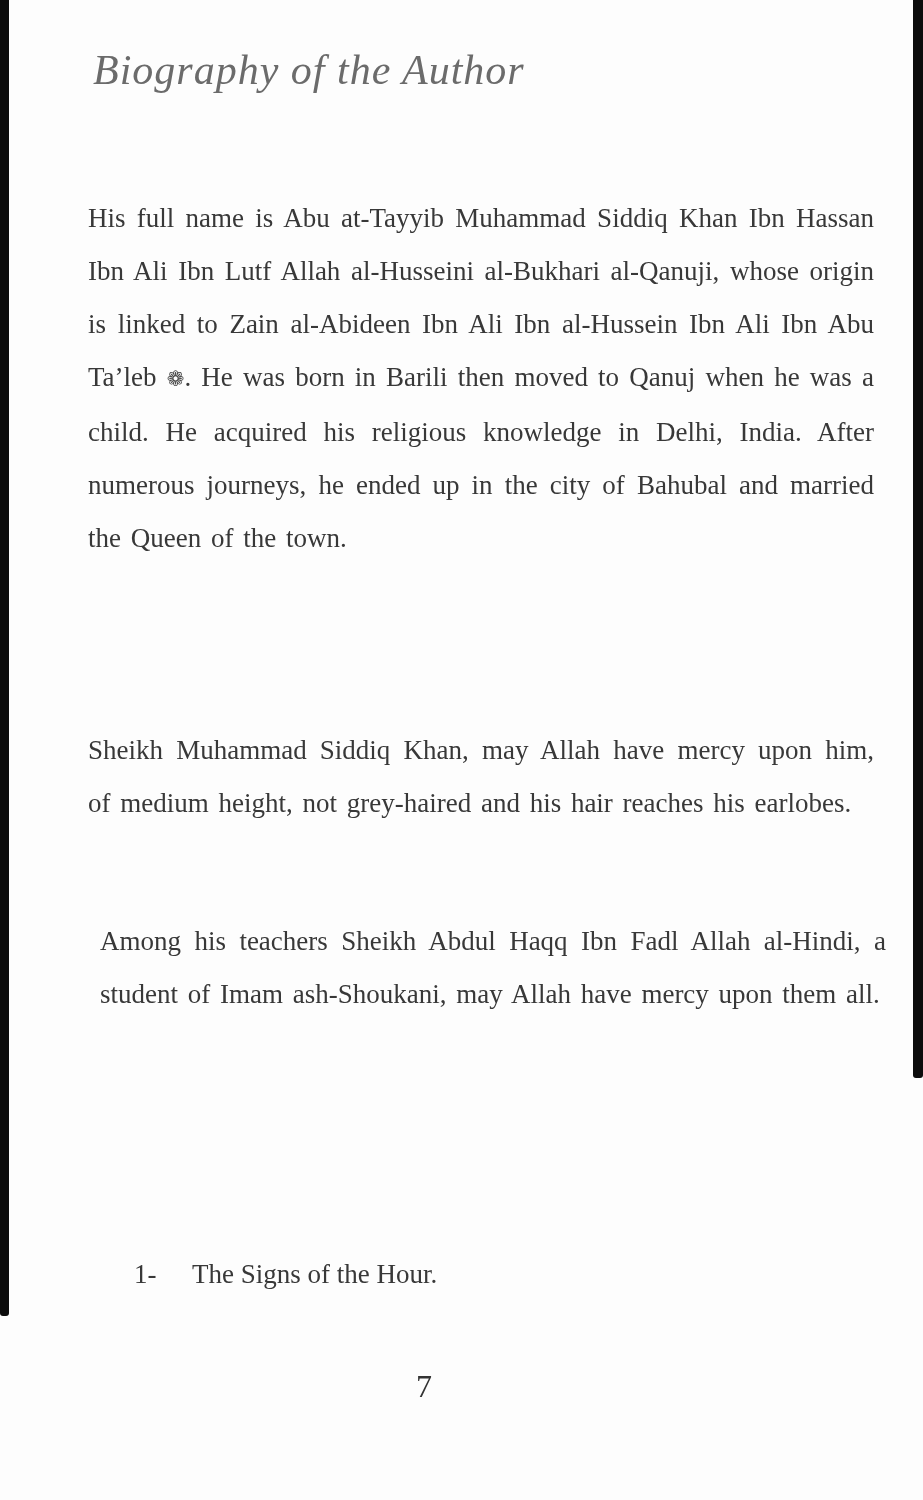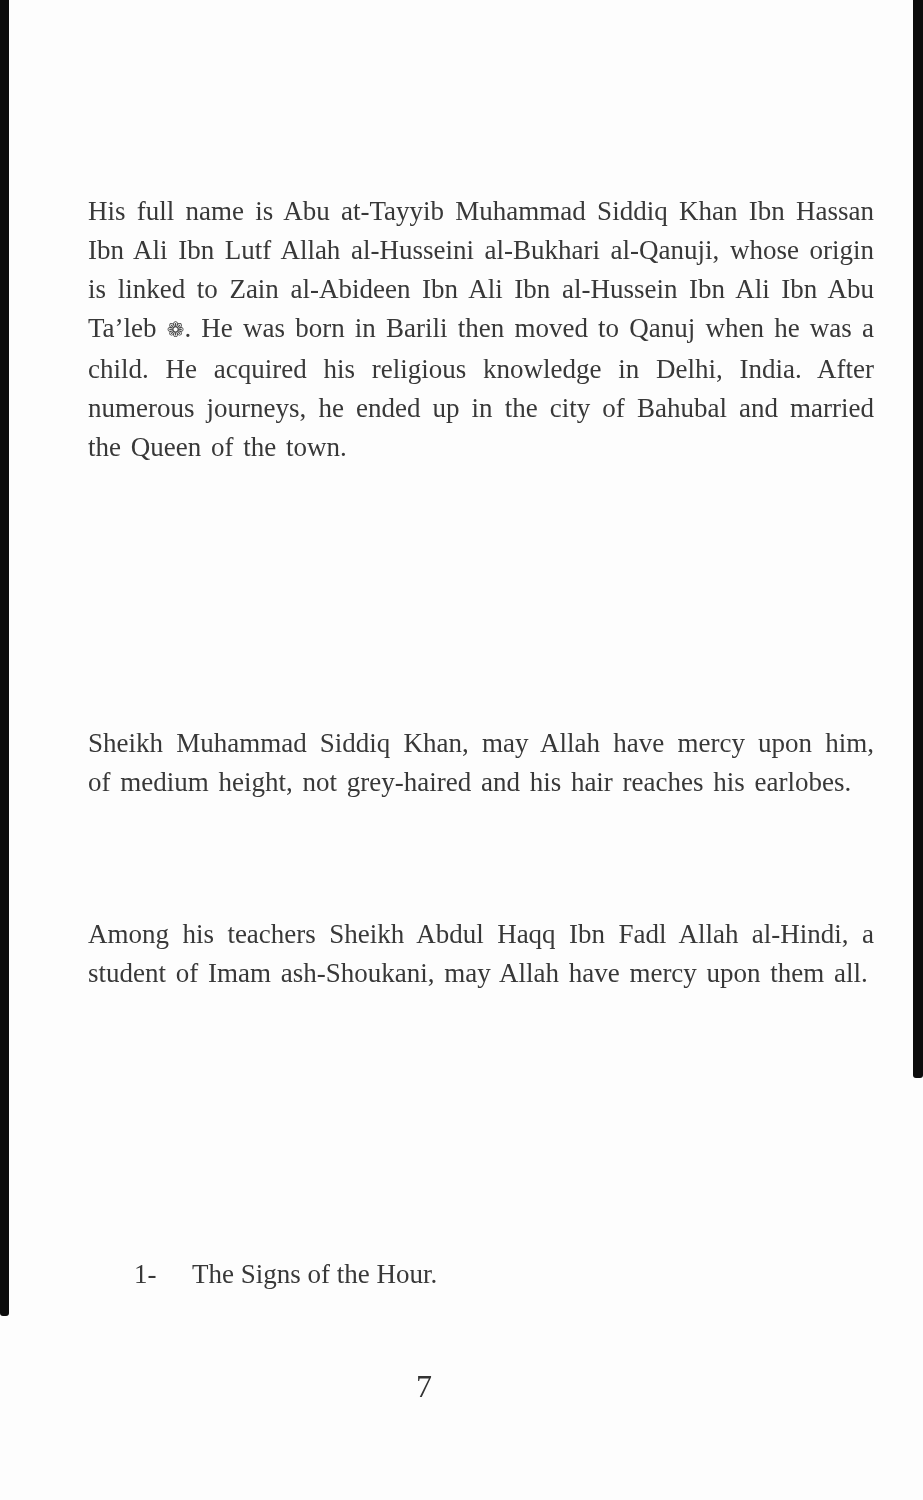--- a/index.html
+++ b/index.html
@@ -36,29 +36,29 @@
     letter-spacing: 1px;
     color: #6b6b6b;
   }
 
   .body-copy {
     position: absolute;
     left: 88px;
     width: 786px;
     margin: 0;
     font-size: 27px;
-    line-height: 39px;
+    line-height: 53px;
     color: #383838;
     text-align: justify;
     text-align-last: left;
     word-spacing: 3px;
   }
   .p1 { top: 192px; }
   .p2 { top: 724px; }
-  .p3 { top: 915px; }
+  .p3 { top: 915px; margin-left: 12px; }
   .p4 { top: 1140px; }
 
   .honorific {
     font-family: "DejaVu Sans", sans-serif;
     font-size: 21px;
     color: #4a4a4a;
     letter-spacing: 0;
   }
 
   .book-list {
@@ -90,20 +90,21 @@
   }
 </style>
 </head>
 <body>
 
 <div class="page">
 
   <div class="edge-bar left"></div>
   <div class="edge-bar right"></div>
 
+  <h1 class="page-title">Biography of the Author</h1>
 
   <p class="body-copy p1"><span>His full name is Abu at-Tayyib Muhammad Siddiq Khan Ibn Hassan Ibn Ali Ibn Lutf Allah al-Husseini al-Bukhari al-Qanuji, whose origin is linked to Zain al-Abideen Ibn Ali Ibn al-Hussein Ibn Ali Ibn Abu Ta’leb </span><span class="honorific">❁</span><span>.  He was born in Barili then moved to Qanuj when he was a child. He acquired his religious knowledge in Delhi, India.  After numerous journeys, he ended up in the city of Bahubal and married the Queen of the town.</span></p>
 
   <p class="body-copy p2">Sheikh Muhammad Siddiq Khan, may Allah have mercy upon him, of medium height, not grey-haired and his hair reaches his earlobes.</p>
 
   <p class="body-copy p3">Among his teachers Sheikh Abdul Haqq Ibn Fadl Allah al-Hindi, a student of Imam ash-Shoukani, may Allah have mercy upon them all.</p>
 
 
   <div class="book-list">
     <div class="book-item">

